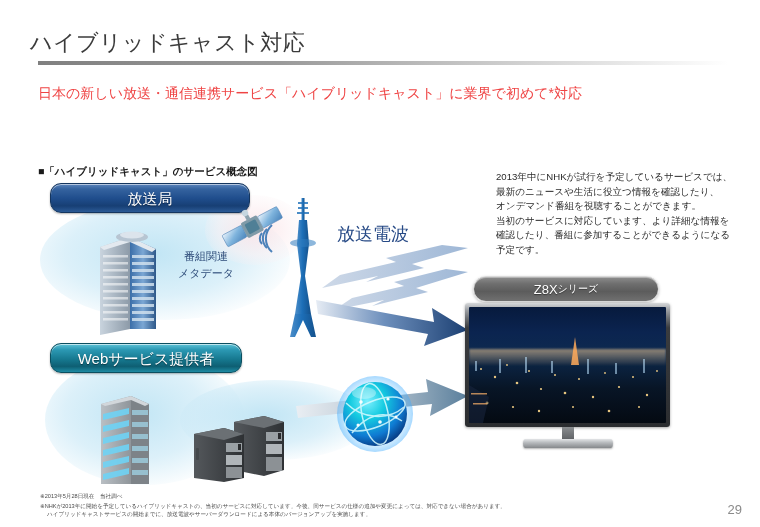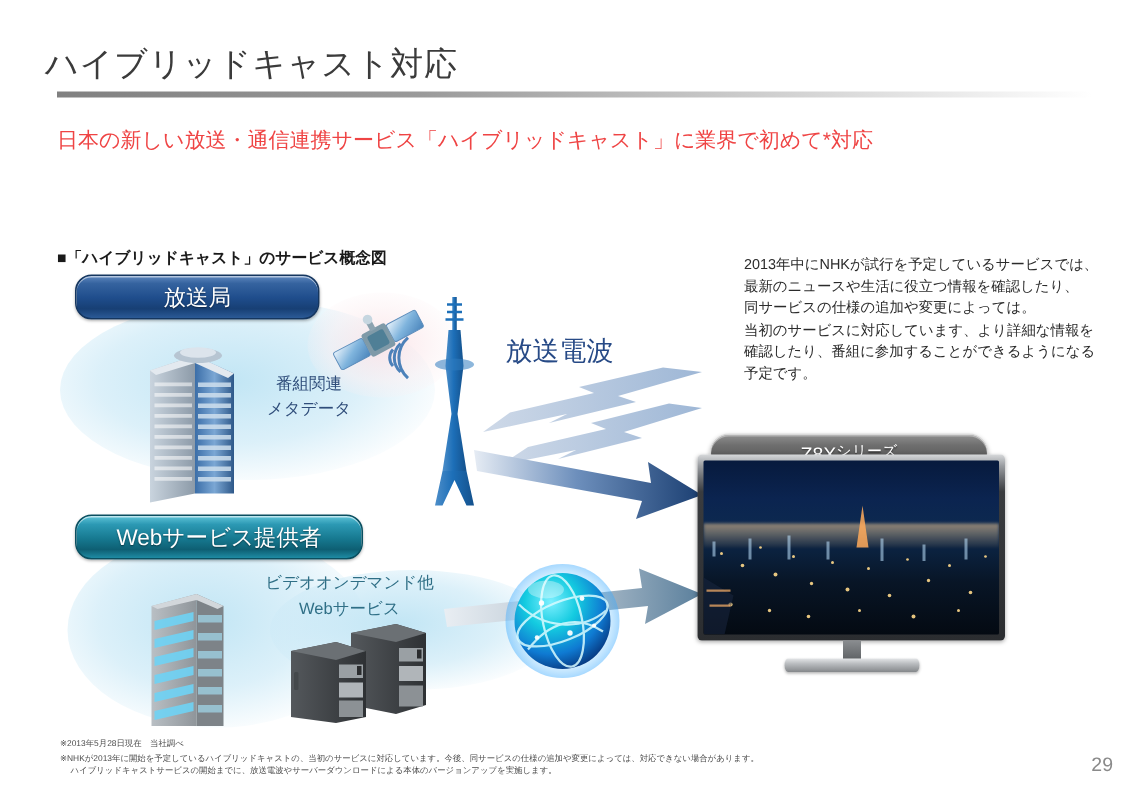--- a/index.html
+++ b/index.html
@@ -73,34 +73,34 @@
     color: #ffffff;
     font-size: 15px;
     line-height: 1;
     display: flex;
     align-items: center;
     justify-content: center;
     text-shadow: 0 1px 1px rgba(0,0,0,0.45);
   }
   .pill-broadcaster {
     left: 50px; top: 183px;
-    width: 163px; height: 30px;
+    width: 200px; height: 30px;
     background: linear-gradient(to bottom, #5d86bd 0%, #35639f 18%, #1f4d8c 52%, #173f74 78%, #2b5a96 100%);
     border: 1px solid #15365f;
     box-shadow: inset 0 1px 0 rgba(255,255,255,0.55), 0 1px 2px rgba(0,0,0,0.3);
   }
   .pill-web {
     left: 50px; top: 343px;
     width: 192px; height: 30px;
     background: linear-gradient(to bottom, #5fc4d8 0%, #2c99b4 20%, #16788f 55%, #0e5f73 80%, #1e8ba3 100%);
     border: 1px solid #0b4f60;
     box-shadow: inset 0 1px 0 rgba(255,255,255,0.6), 0 1px 2px rgba(0,0,0,0.3);
   }
   .pill-tv {
-    left: 473px; top: 289px;
+    left: 473px; top: 276px;
     width: 186px; height: 26px;
     border-radius: 13px;
     font-size: 13px;
     background: linear-gradient(to bottom, #8e8e8e 0%, #6f6f6f 28%, #5c5c5c 60%, #707070 100%);
     border: 1px solid #d9d9d9;
     box-shadow: inset 0 1px 0 rgba(255,255,255,0.35), 0 1px 3px rgba(0,0,0,0.25);
   }
   .pill-tv .sfx { font-size: 10px; }
 
   
@@ -214,21 +214,21 @@
 <div class="slide">
 
   <div class="page-title">ハイブリッドキャスト対応</div>
   <div class="title-rule"></div>
   <div class="subtitle">日本の新しい放送・通信連携サービス「ハイブリッドキャスト」に業界で初めて*対応</div>
   <div class="section-label">■「ハイブリッドキャスト」のサービス概念図</div>
 
   <div class="desc">
     <div>2013年中にNHKが試行を予定しているサービスでは、</div>
     <div>最新のニュースや生活に役立つ情報を確認したり、</div>
-    <div>同サービスの仕様の追加や変更によっては。</div>
+    <div>オンデマンド番組を視聴することができます。</div>
     <div>当初のサービスに対応しています、より詳細な情報を</div>
     <div>確認したり、番組に参加することができるようになる</div>
     <div>予定です。</div>
   </div>
 
   <div class="glow glow-a"></div>
   <div class="glow glow-b"></div>
   <div class="glow glow-c"></div>
   <div class="glow glow-d"></div>
 
@@ -377,24 +377,20 @@
     <g fill="#a9eaff" opacity="0.6">
       <rect x="37" y="22" width="16" height="5"></rect>
         <rect x="37" y="34" width="16" height="5"></rect>
       <rect x="37" y="46" width="16" height="5"></rect>
         <rect x="37" y="58" width="16" height="5"></rect>
       <rect x="37" y="70" width="16" height="5"></rect>
         <rect x="37" y="82" width="16" height="5"></rect>
     </g>
   </svg>
 
-  <div class="lbl lbl-webservice">
-    <div>ビデオオンデマンド他</div>
-    <div>Webサービス</div>
-  </div>
 
   <svg class="servers" viewBox="0 0 100 70">
     <defs>
       <linearGradient id="sv" x1="0" y1="0" x2="1" y2="0">
         <stop offset="0" stop-color="#54585c"></stop>
           <stop offset="1" stop-color="#2e3134"></stop>
       </linearGradient>
     </defs>
     <g>
       <path d="M44 10 L74 4 L94 10 L94 58 L74 64 L44 58 Z" fill="url(#sv)"></path>

